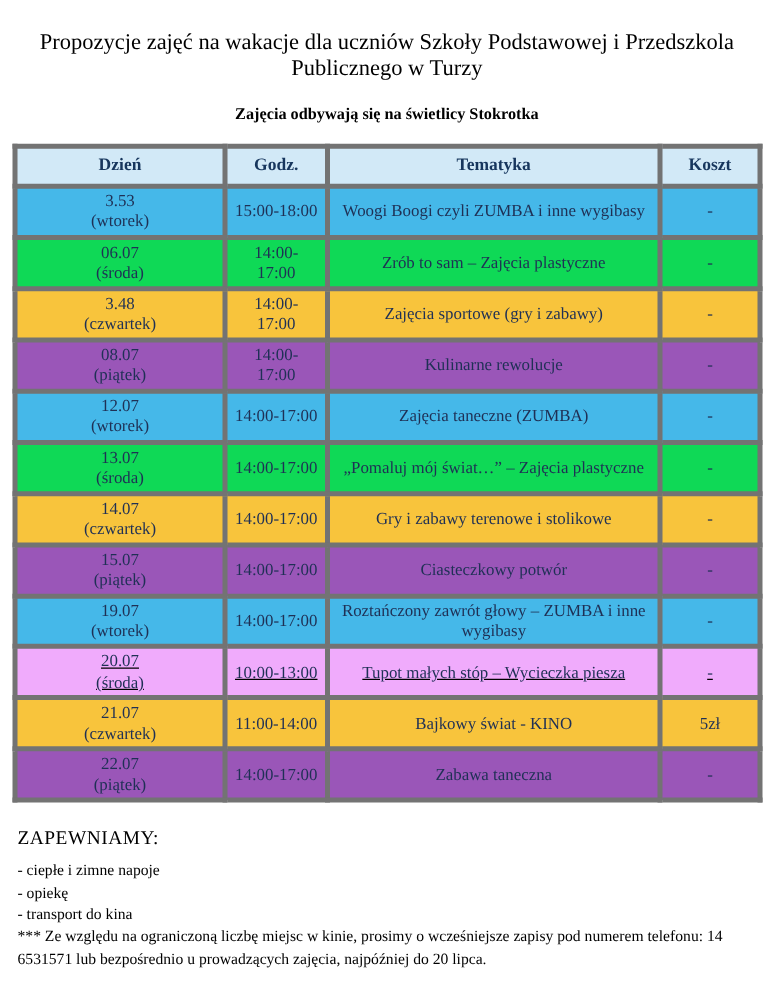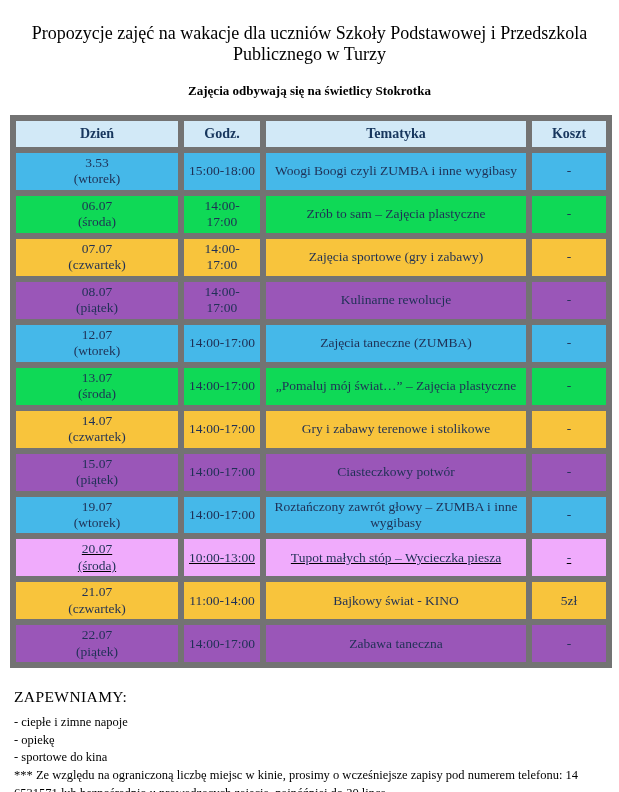--- a/index.html
+++ b/index.html
@@ -33,21 +33,21 @@
     font-weight: bold;
     color: #000000;
   }
   table.schedule {
     margin: 16px 0 0 10px;
     width: 596px;
     border-collapse: collapse;
     table-layout: fixed;
   }
   table.schedule th, table.schedule td {
-    border: 6px solid #737373;
+    border: 4px solid #737373;
     text-align: center;
     vertical-align: middle;
     white-space: pre-line;
     padding: 2px 0;
     color: #1f3055;
     line-height: 1.22;
   }
   table.schedule th {
     background: #d2e9f7;
     font-size: 14px;
@@ -105,21 +105,21 @@
         </tr>
         <tr style="background: rgb(15, 217, 86);">
           <td class="col-dzien">06.07
 (środa)</td>
           <td class="col-godz">14:00-
 17:00</td>
           <td class="col-tematyka">Zrób to sam – Zajęcia plastyczne</td>
           <td class="col-koszt">-</td>
         </tr>
         <tr style="background: rgb(248, 196, 60);">
-          <td class="col-dzien">07.07
+          <td class="col-dzien">3.48
 (czwartek)</td>
           <td class="col-godz">14:00-
 17:00</td>
           <td class="col-tematyka">Zajęcia sportowe (gry i zabawy)</td>
           <td class="col-koszt">-</td>
         </tr>
         <tr class="week-end" style="background: rgb(154, 86, 184);">
           <td class="col-dzien">08.07
 (piątek)</td>
           <td class="col-godz">14:00-
@@ -183,17 +183,17 @@
           <td class="col-tematyka">Zabawa taneczna</td>
           <td class="col-koszt">-</td>
         </tr>
       </tbody>
   </table>
 
   <div class="footer">
     <div class="footer-heading">ZAPEWNIAMY:</div>
     <div class="footer-item">- ciepłe i zimne napoje</div>
     <div class="footer-item">- opiekę</div>
-    <div class="footer-item">- sportowe do kina</div>
+    <div class="footer-item">- transport do kina</div>
     <div class="footer-note">*** Ze względu na ograniczoną liczbę miejsc w kinie, prosimy o wcześniejsze zapisy pod numerem telefonu: 14 6531571 lub bezpośrednio u prowadzących zajęcia, najpóźniej do 20 lipca.</div>
   </div>
 
 </div>
 
 </body></html>

